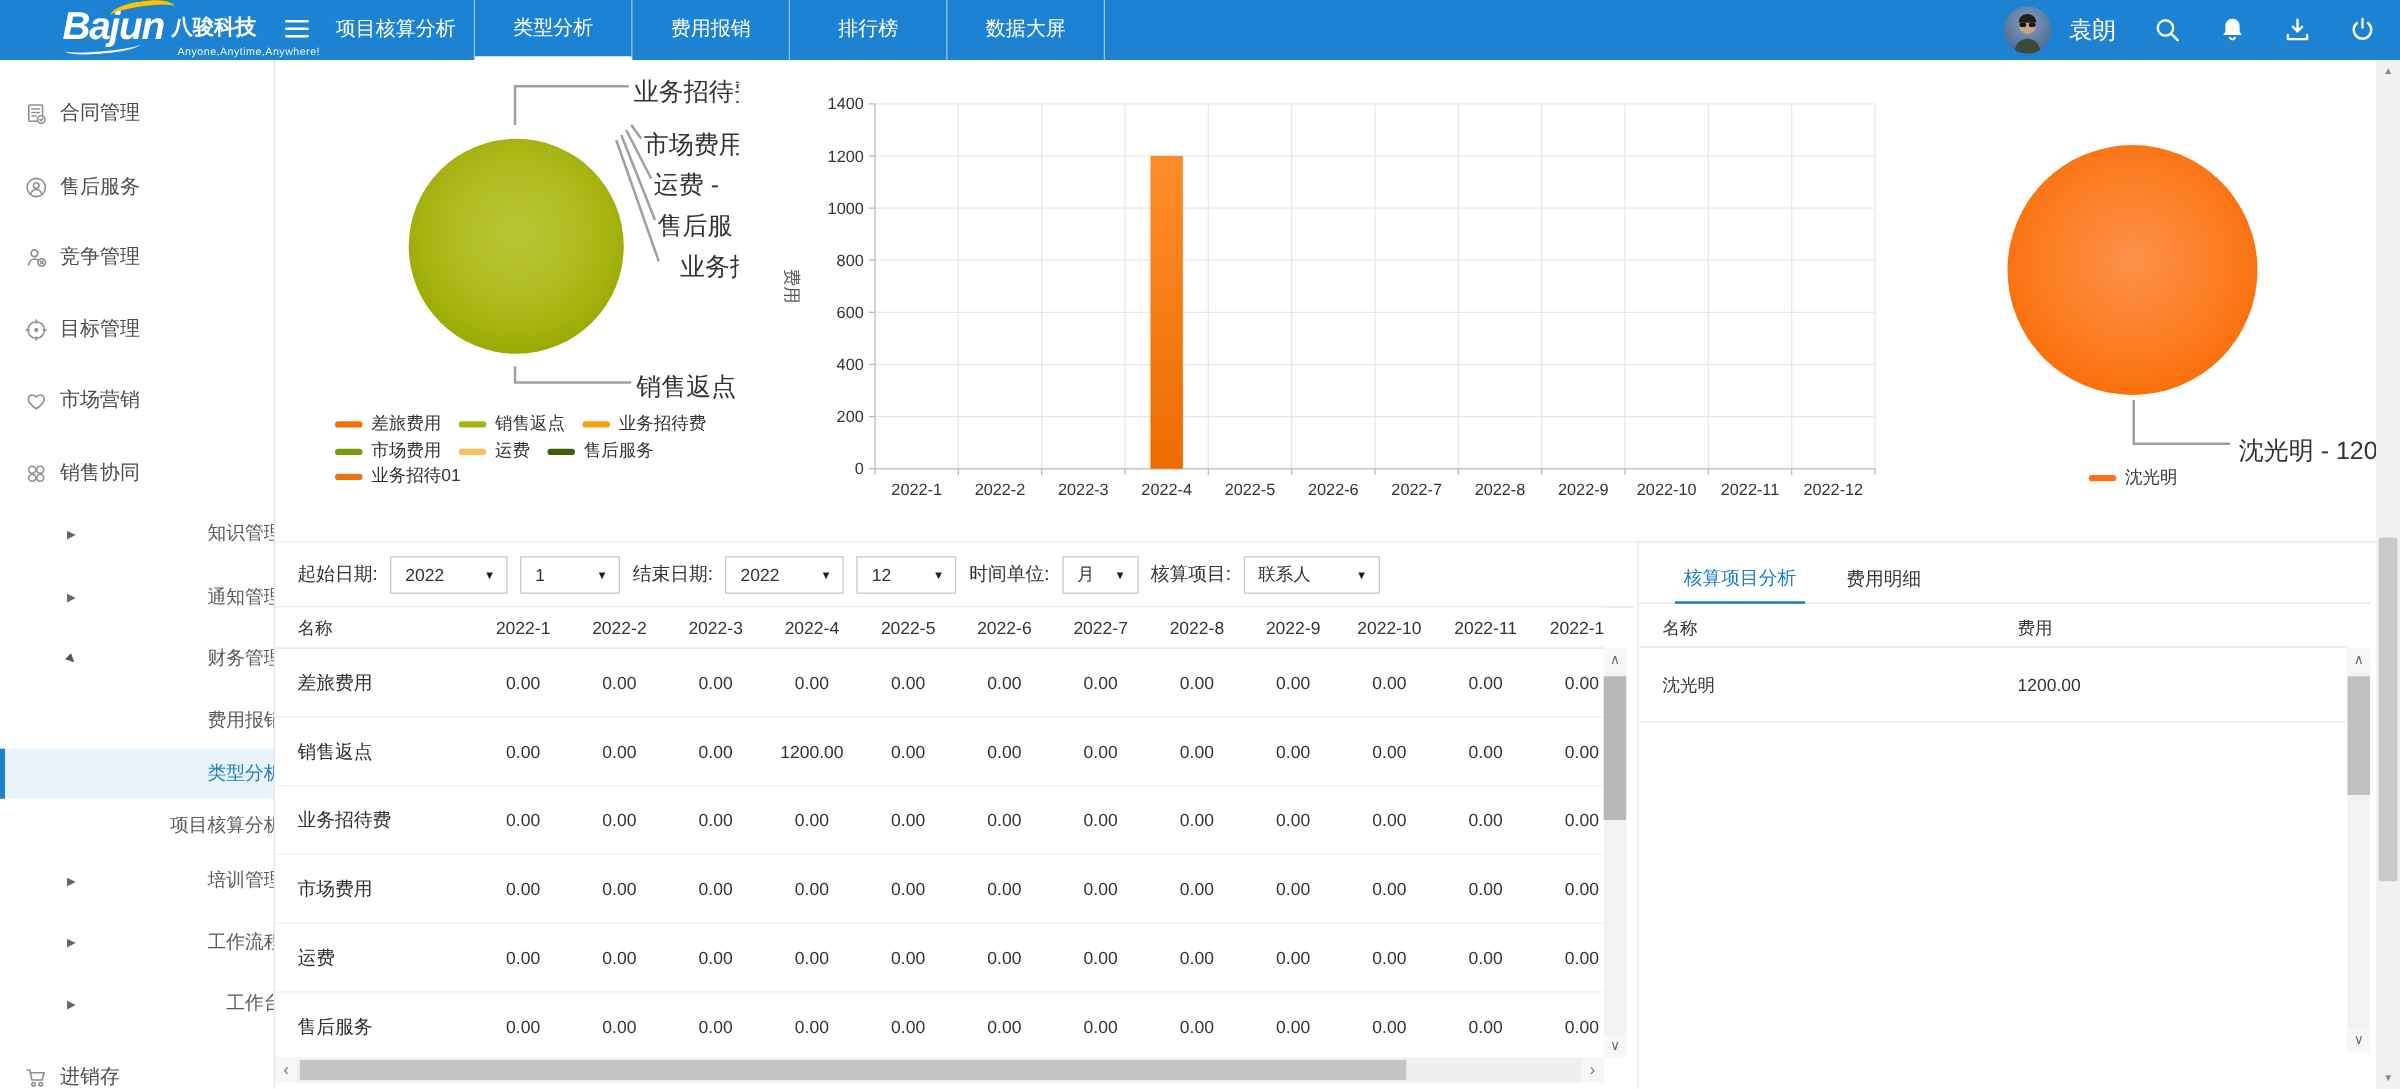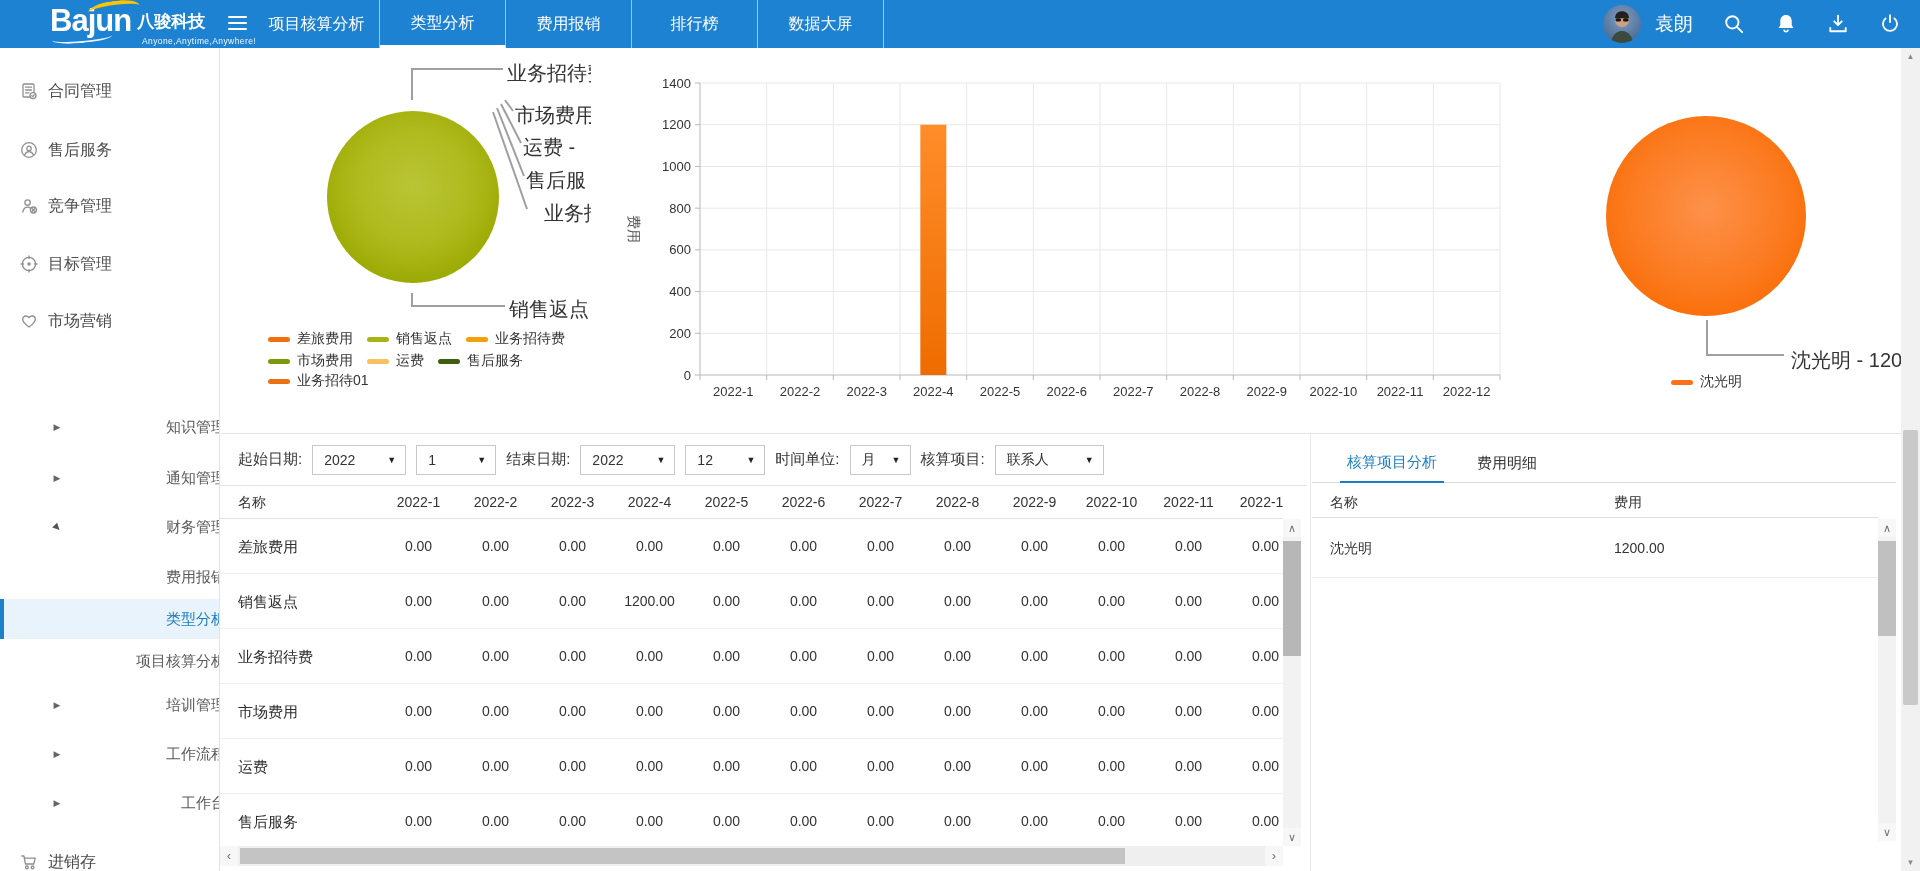--- a/index.html
+++ b/index.html
@@ -3,21 +3,21 @@
 <meta charset="utf-8">
 <style>
   * { margin:0; padding:0; box-sizing:border-box; }
   html,body { width:1920px; height:871px; overflow:hidden; background:#fff;
               font-family:"Liberation Sans","DejaVu Sans",sans-serif; }
   #app { position:relative; width:1920px; height:871px; }
 
   
   #topbar { position:absolute; left:0; top:0; width:1920px; height:48px; background:#1e82d2; color:#fff; z-index:50; }
   #logo { position:absolute; left:50px; top:2px; height:44px; cursor:pointer; }
-  #brand-en { font-weight:900; font-size:31px; letter-spacing:-1px; line-height:38px; }
+  #brand-en { font-style:italic; font-weight:900; font-size:31px; letter-spacing:-1px; line-height:38px; }
   #brand-cn { font-weight:700; font-size:17px; margin-left:6px; vertical-align:4px; }
   #tagline { position:absolute; left:92px; top:34px; font-size:8.5px; letter-spacing:.4px; opacity:.95; white-space:nowrap; }
   #logo-swoosh { position:absolute; left:38px; top:-1px; width:52px; height:16px; border-top:4px solid #ffc400; border-radius:50%; transform:rotate(-8deg); }
   #logo-underswoosh { position:absolute; left:2px; top:31px; width:60px; height:10px; border-bottom:2px solid #fff; border-radius:50%; transform:rotate(-5deg); opacity:.9; }
   #hamburger { position:absolute; left:228px; top:16px; width:19px; cursor:pointer; }
   #hamburger div { height:2px; background:#fff; margin-bottom:4px; border-radius:1px; }
   #nav-tabs { position:absolute; left:254px; top:0; height:48px; display:flex; }
   .nav-tab { width:126px; height:48px; line-height:48px; text-align:center; font-size:16px; color:#fff; cursor:pointer; border-right:1px solid rgba(255,255,255,.55); }
   .nav-tab.active { border-bottom:3px solid #fff; line-height:46px; }
   #user-area { position:absolute; right:19px; top:0; height:48px; display:flex; align-items:center; gap:0; }
@@ -189,20 +189,29 @@
             <circle cx="9" cy="9" r="1.7" fill="#8f8f8f" stroke="none"></circle>
             <path d="M9 1v2.4M9 14.6V17M1 9h2.4M14.6 9H17"></path>
           </svg></span>
         <span class="lbl">目标管理</span>
       </div>
       <div class="side-item lvl1" style="top: 253px;">
         <span class="side-icon"><svg width="18" height="18" viewBox="0 0 18 18" fill="none" stroke="#8f8f8f" stroke-width="1.3" stroke-linecap="round" stroke-linejoin="round">
             <path d="M9 15C5.1 12.3 2.7 10 2.7 7.3 2.7 5.4 4.1 4 5.9 4c1.2 0 2.4.6 3.1 1.7C9.7 4.6 10.9 4 12.1 4c1.8 0 3.2 1.4 3.2 3.3 0 2.7-2.4 5-6.3 7.7z"></path>
           </svg></span>
         <span class="lbl">市场营销</span>
+      </div>
+      <div class="side-item lvl1" style="top: 311px;">
+        <span class="side-icon"><svg width="18" height="18" viewBox="0 0 18 18" fill="none" stroke="#8f8f8f" stroke-width="1.3" stroke-linecap="round" stroke-linejoin="round">
+            <circle cx="5.8" cy="5.8" r="2.8"></circle>
+            <circle cx="12.2" cy="5.8" r="2.8"></circle>
+            <circle cx="5.8" cy="12.2" r="2.8"></circle>
+            <circle cx="12.2" cy="12.2" r="2.8"></circle>
+          </svg></span>
+        <span class="lbl">销售协同</span>
       </div>
       <div class="side-item lvl2" style="top: 359px;">
         <span class="tri"><span>▶</span></span>
         <span class="lbl">知识管理</span>
       </div>
       <div class="side-item lvl2" style="top: 410px;">
         <span class="tri"><span>▶</span></span>
         <span class="lbl">通知管理</span>
       </div>
       <div class="side-item lvl2" style="top: 459px;">

